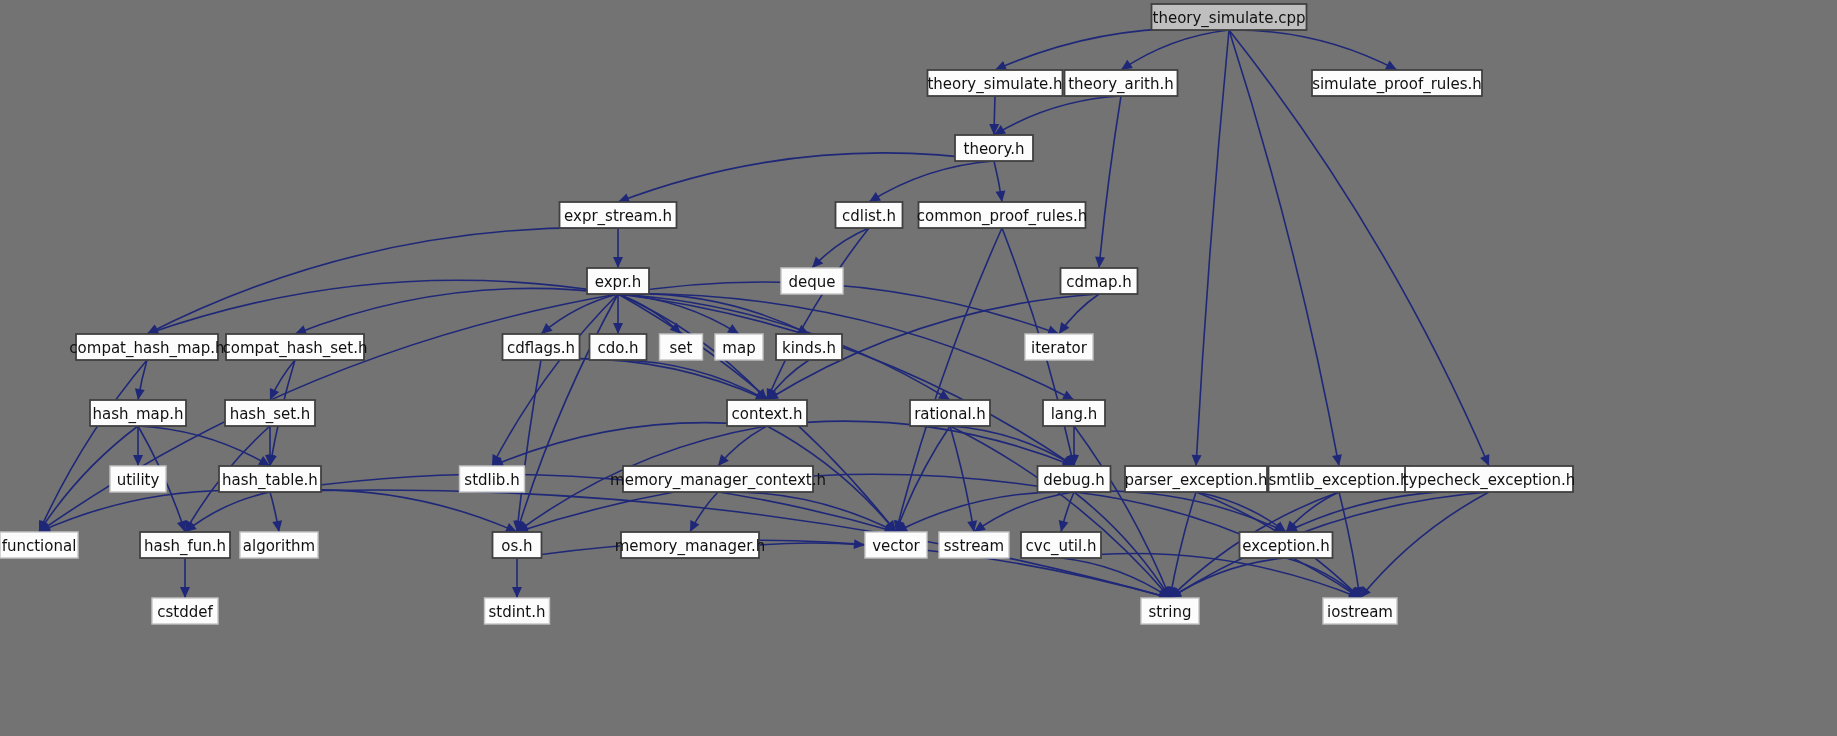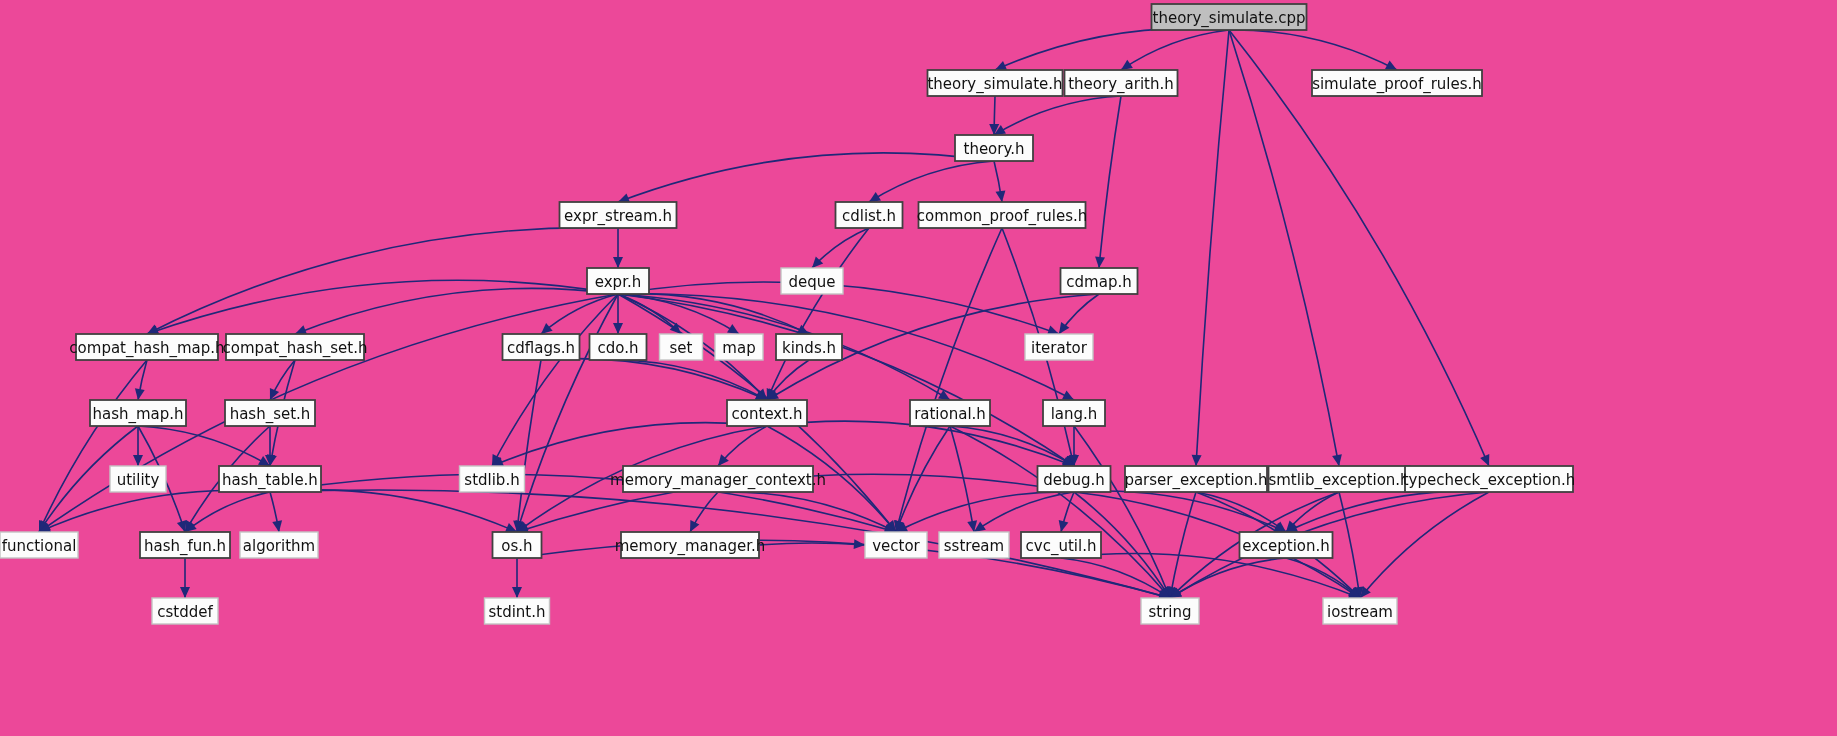--- a/index.html
+++ b/index.html
@@ -1,17 +1,17 @@
 <!DOCTYPE html>
 <html><head>
 <meta charset="utf-8">
 <style>
   html,body{margin:0;padding:0;background:#fcfcfc;}
   body{font-family:"DejaVu Sans","Liberation Sans",sans-serif;}
-  #graph-wrap{position:relative;width:1837px;height:736px;background:#ec4899;overflow:hidden;}
+  #graph-wrap{position:relative;width:1837px;height:736px;background:#737373;overflow:hidden;}
   svg#graph{position:absolute;left:0;top:0;width:1837px;height:736px;display:block;}
   .edge{fill:none;stroke:#1f2878;stroke-width:1.6px;}
   .arrow{fill:#1f2878;stroke:none;}
   .node rect{stroke-width:1.5px;}
   .node.root rect{fill:#bfbfbf;stroke:#404040;stroke-width:1.8px;}
   .node.hdr rect{fill:#fcfcfc;stroke:#404040;stroke-width:1.8px;}
   .node.sys rect{fill:#fcfcfc;stroke:#c4c4c4;stroke-width:1.4px;}
   .node text{font-family:"DejaVu Sans","Liberation Sans",sans-serif;font-size:15px;fill:#111;dominant-baseline:middle;text-anchor:middle;}
 </style>
 </head>

